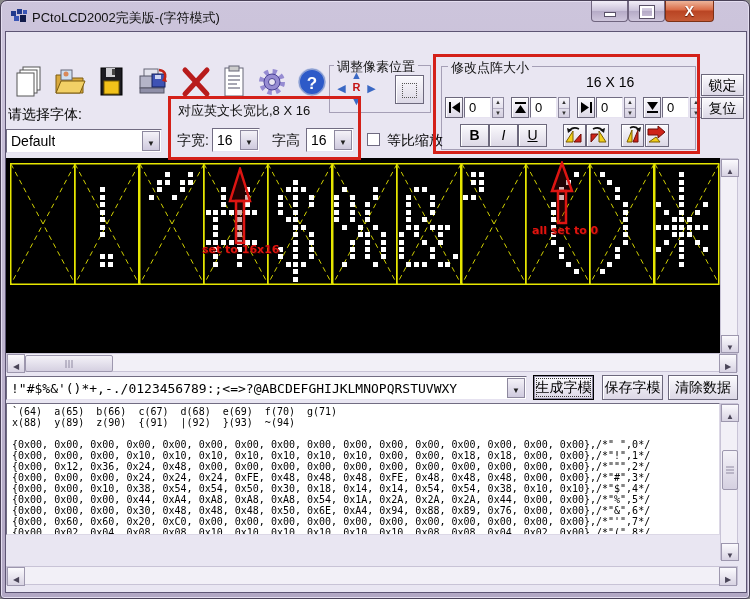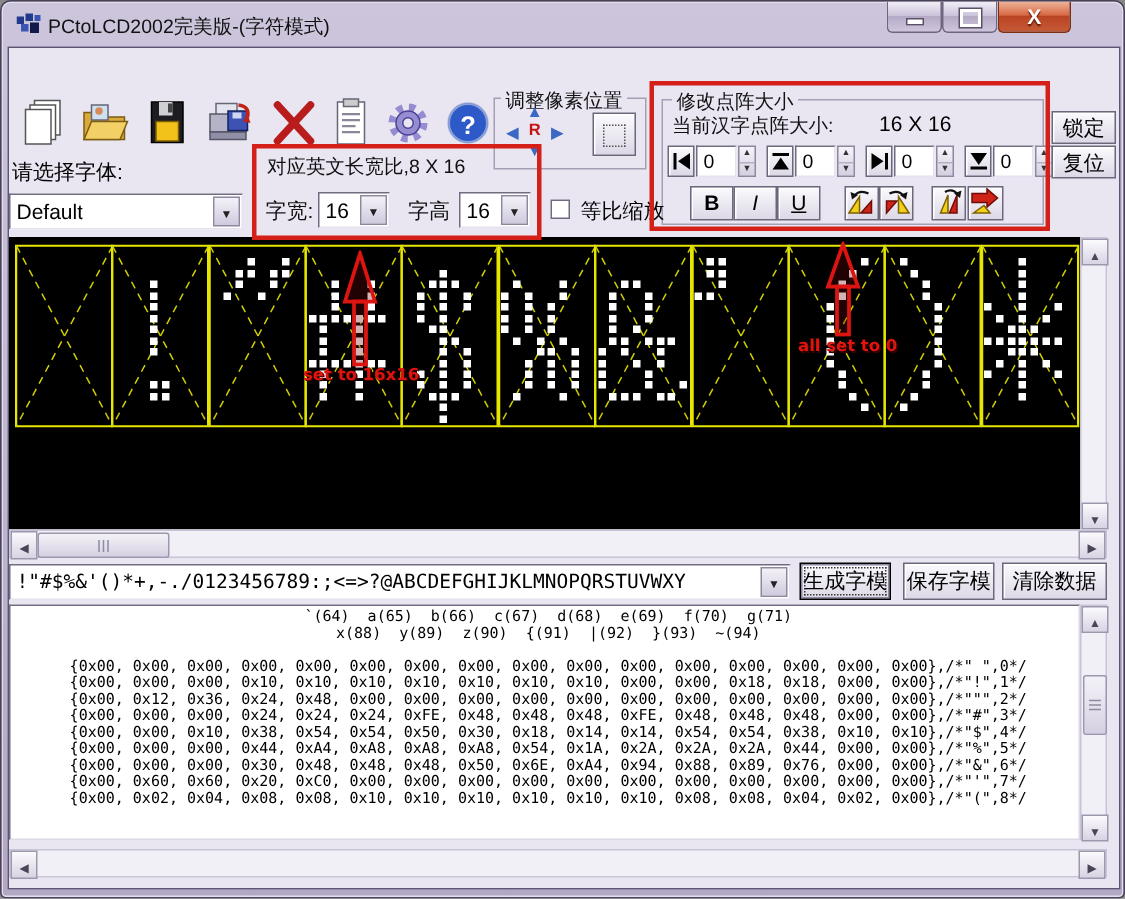--- a/index.html
+++ b/index.html
@@ -62,21 +62,21 @@
   .sb-thumb{position:absolute;background:linear-gradient(#f4f2f8,#d5d0e1);border:1px solid #9d97ae;border-radius:2px;}
   .grip{position:absolute;left:50%;top:50%;transform:translate(-50%,-50%);display:flex;gap:2px;}
   .grip i{display:block;width:1px;height:8px;background:#8f89a2;}
   .grip.v{flex-direction:column;}
   
   #strip-combo{left:5px;top:375px;width:521px;height:24px;}
   #strip-combo .val{font-family:"DejaVu Sans Mono",monospace;font-size:13px;top:4px;right:20px;letter-spacing:0;}
   .action-btn{top:374px;height:25px;font-size:14px;line-height:23px;}
   .focus-ring{outline:1px dotted #333;outline-offset:-4px;border:1px solid #000;box-shadow:inset 0 0 0 1px #8d889e;}
   
-  #output{left:5px;top:402px;width:714px;height:157px;background:#fff;border:1px solid;border-color:#716c82 #dcd8e6 #dcd8e6 #716c82;overflow:hidden;padding:2px 0 0 5px;text-align:center;}
+  #output{left:5px;top:402px;width:714px;height:132px;background:#fff;border:1px solid;border-color:#716c82 #dcd8e6 #dcd8e6 #716c82;overflow:hidden;padding:2px 0 0 5px;}
   .oline{font-family:"DejaVu Sans Mono",monospace;font-size:10px;line-height:11px;color:#000;white-space:pre;}
   #bottom-hscroll{left:5px;top:565px;width:732px;height:19px;}
 </style>
 </head>
 <body>
 
 <div id="win">
 
   <div id="titlebar" class="abs">
     <svg id="app-icon" class="abs" width="17" height="16">
@@ -166,21 +166,20 @@
   <div class="abs" style="left:333px;top:81px;width:15px;height:13px;color:#3a68c4;font-size:11px;text-align:center;"><span>◀</span></div>
   <div class="abs" style="left:349px;top:80px;width:13px;height:13px;color:#c41414;font-size:11px;font-weight:bold;text-align:center;">R</div>
   <div class="abs" style="left:363px;top:81px;width:15px;height:13px;color:#3a68c4;font-size:11px;text-align:center;"><span>▶</span></div>
   <div class="abs" style="left:348px;top:94px;width:15px;height:13px;color:#3a68c4;font-size:11px;text-align:center;"><span>▼</span></div>
   <div class="abs btn" style="left:394px;top:74px;width:29px;height:29px;">
     <span style="display:inline-block;width:13px;height:13px;border:1px dotted #555;margin-top:7px;"></span>
   </div>
 
   <div class="abs groupbox" style="left:440px;top:65px;width:255px;height:84px;"></div>
   <div class="abs group-title" style="left:447px;top:58px;">修改点阵大小</div>
-  <div class="abs small-label" style="left:447px;top:74px;">当前汉字点阵大小:</div>
   <div class="abs" style="left:585px;top:73px;font-size:14px;">16 X 16</div>
 
   <div class="abs btn" style="left:444px;top:96px;width:18px;height:21px;">
     <svg width="13" height="13" style="margin-top:3px">
         <line x1="2" y1="1" x2="2" y2="12" stroke="#000" stroke-width="2"></line>
         <polygon points="12,1 12,12 4,6.5" fill="#000"></polygon>
       </svg>
   </div>
   <div class="abs field" style="left:463px;top:96px;width:27px;height:21px;">0</div>
   <div class="abs spin" style="left:491px;top:96px;height:21px;">

